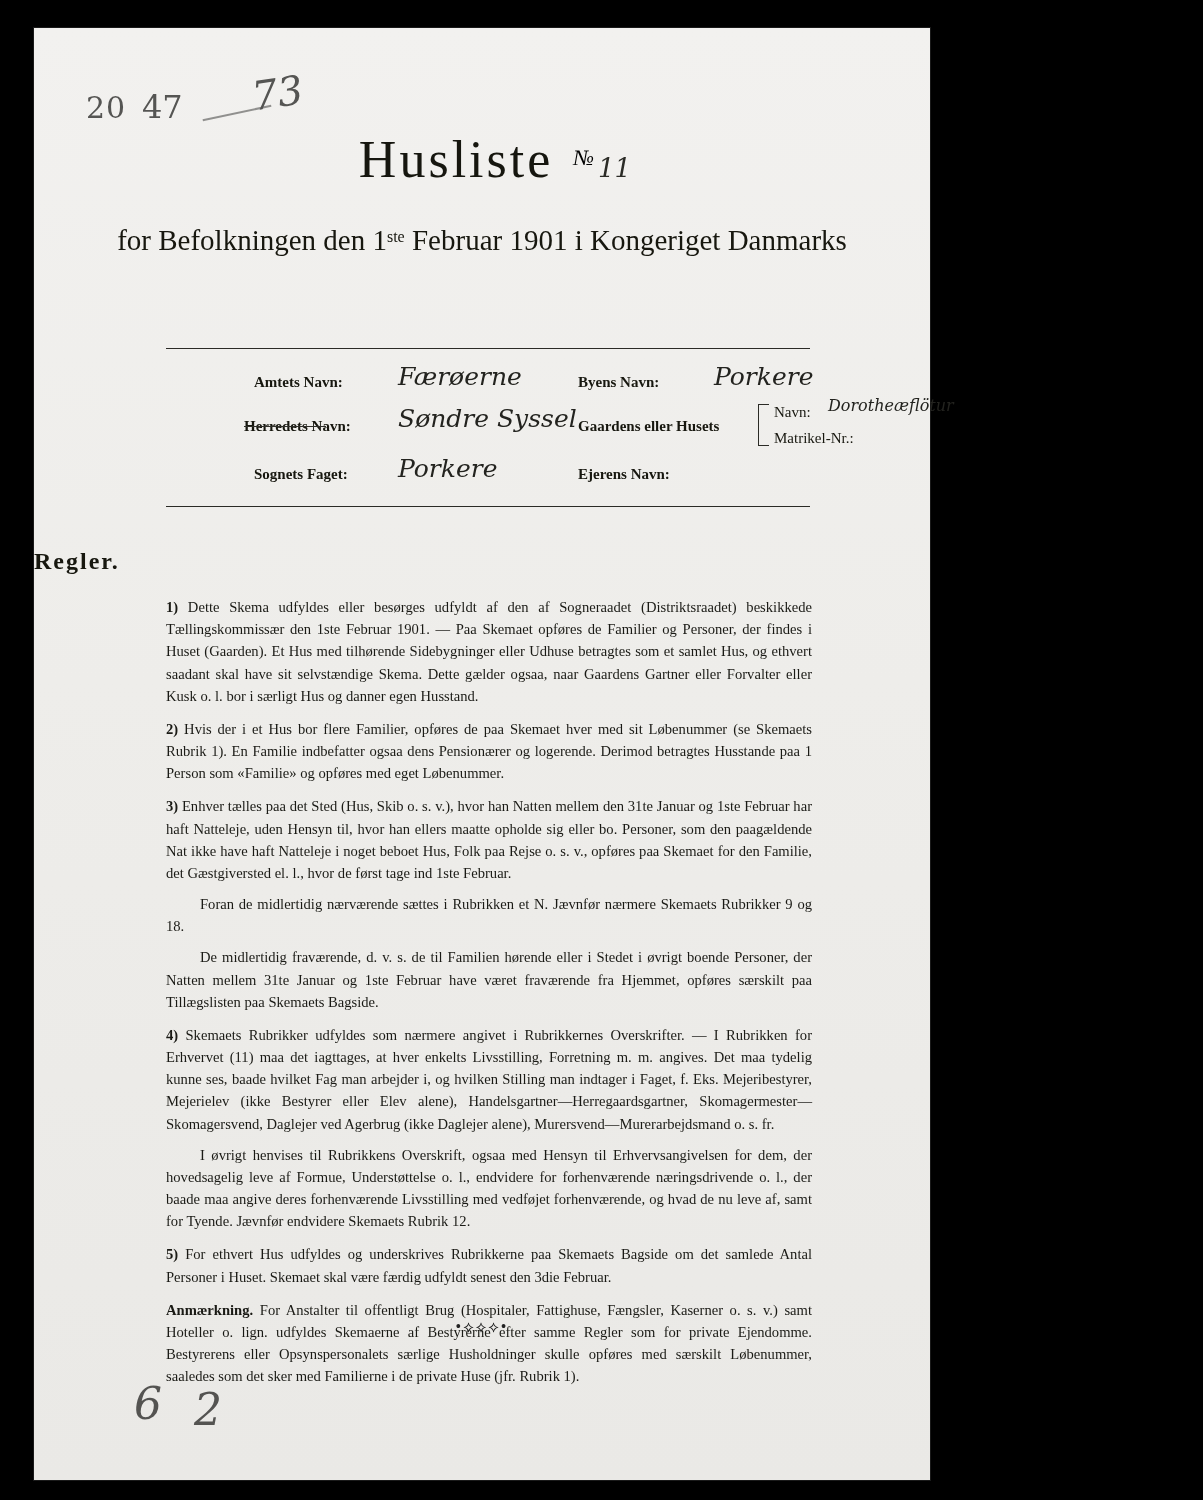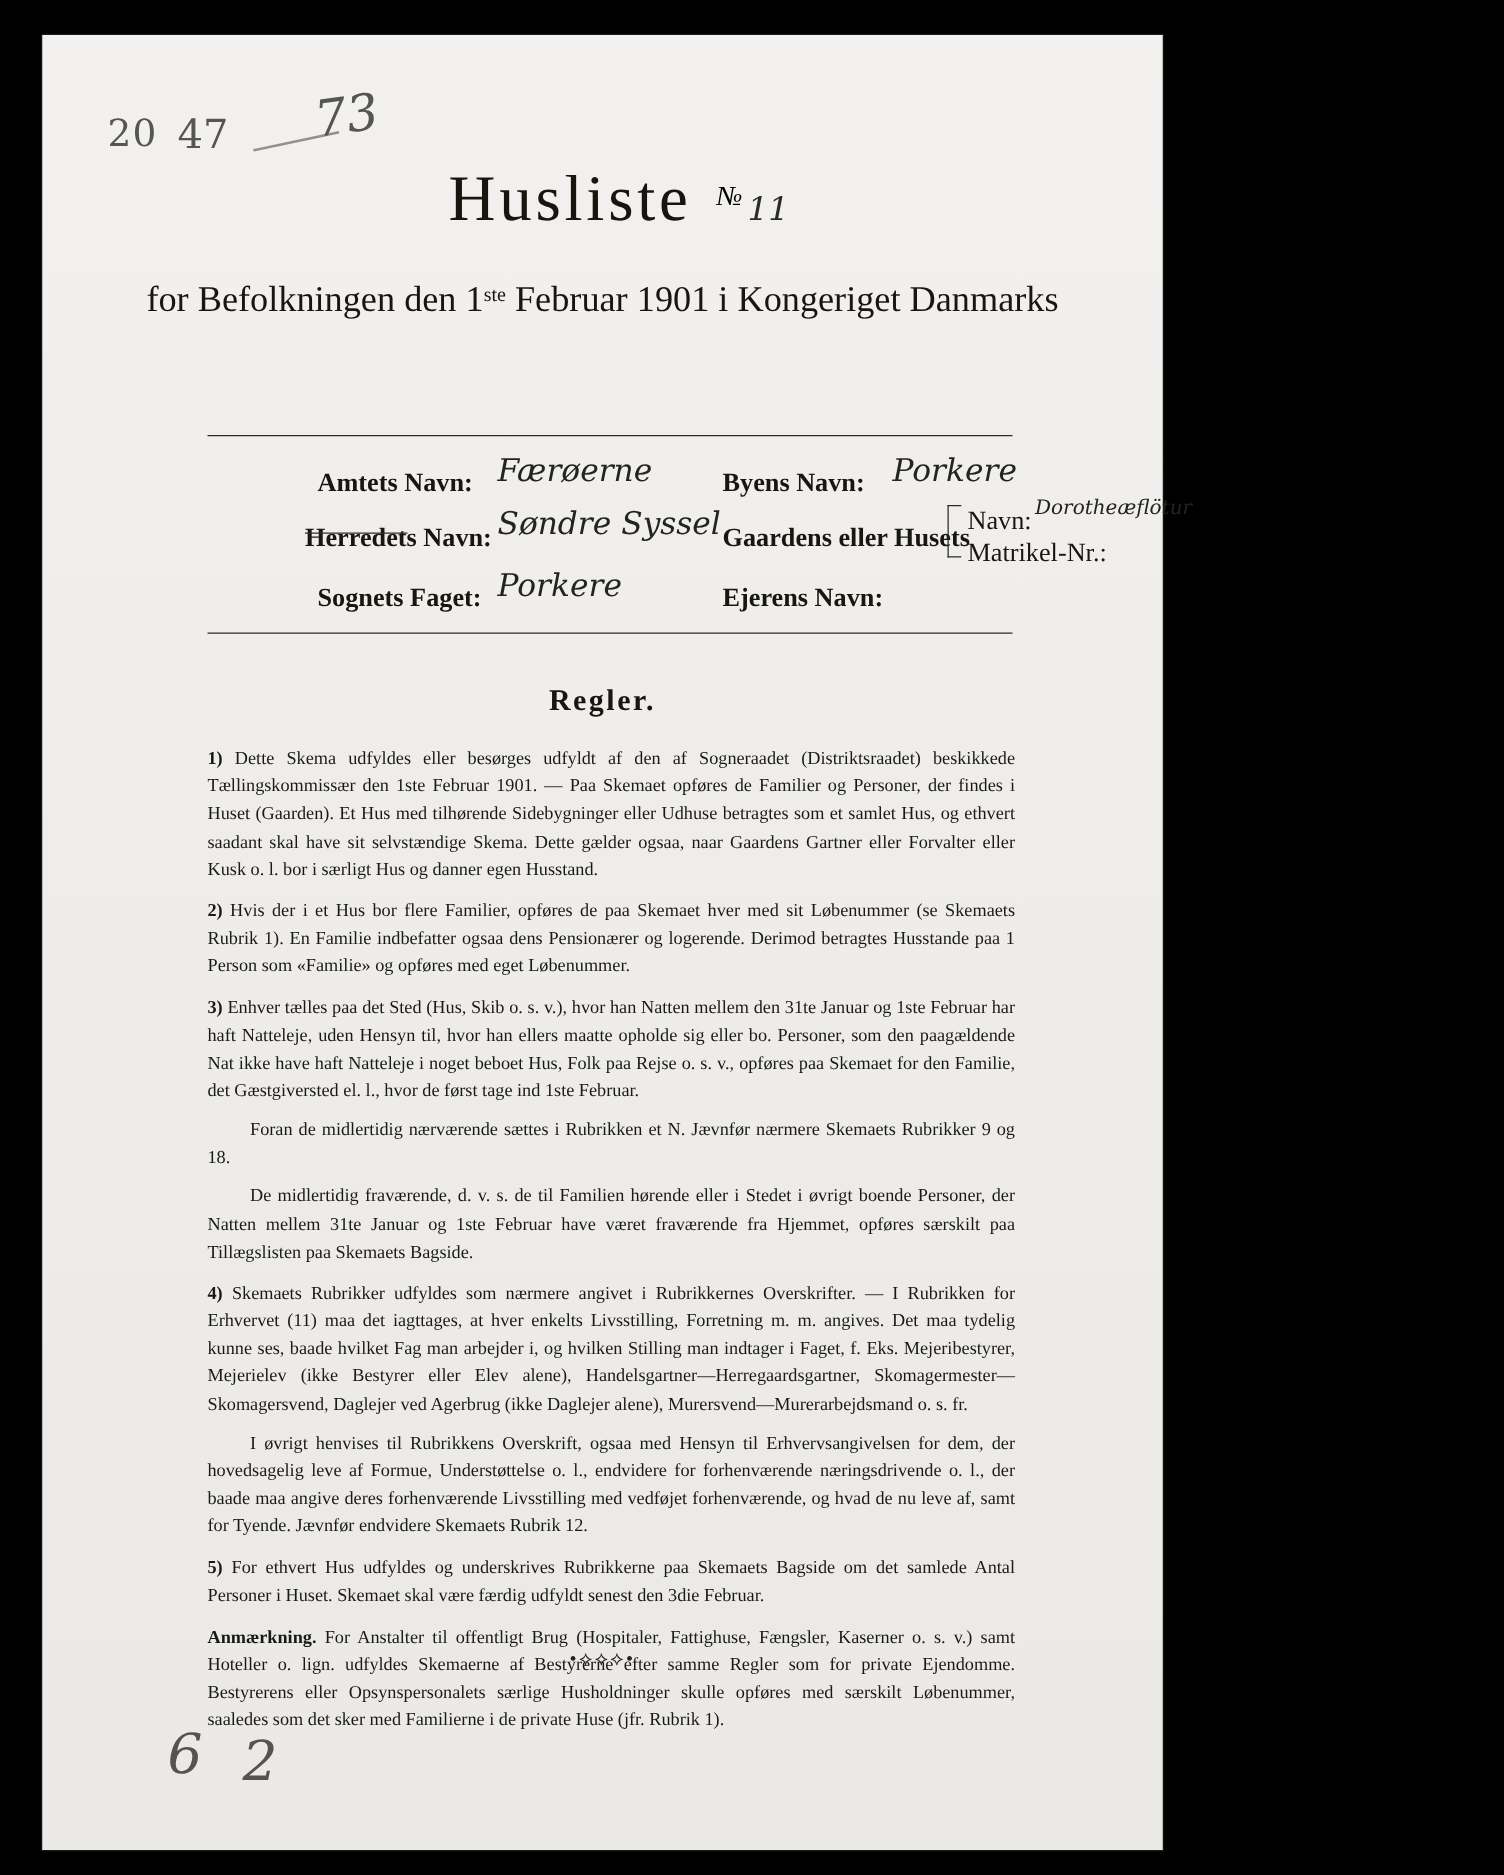--- a/index.html
+++ b/index.html
@@ -98,40 +98,39 @@
   .idblock {
     position: absolute;
     left: 132px; right: 120px; top: 332px; height: 140px;
     font-size: 17px;
     color: #17170f;
   }
   .lbl {
     position: absolute;
     font-family: "Liberation Serif", serif;
     font-weight: bold;
-    font-size: 21px;
+    font-size: 15px;
     white-space: nowrap;
   }
   .hand {
     position: absolute;
     font-family: "DejaVu Serif", serif;
     font-style: italic;
     color: #23231f;
     white-space: nowrap;
   }
   .strike-through {
     position: absolute;
     height: 1px;
     background: #2f2f2a;
   }
 
   .regler {
     position: absolute;
     top: 520px; left: 0; right: 0;
-    text-align: center;
     font-size: 24px;
     font-weight: bold;
     letter-spacing: 2px;
     color: #17170f;
   }
   .body {
     position: absolute;
     left: 132px;
     right: 118px;
     top: 568px;

